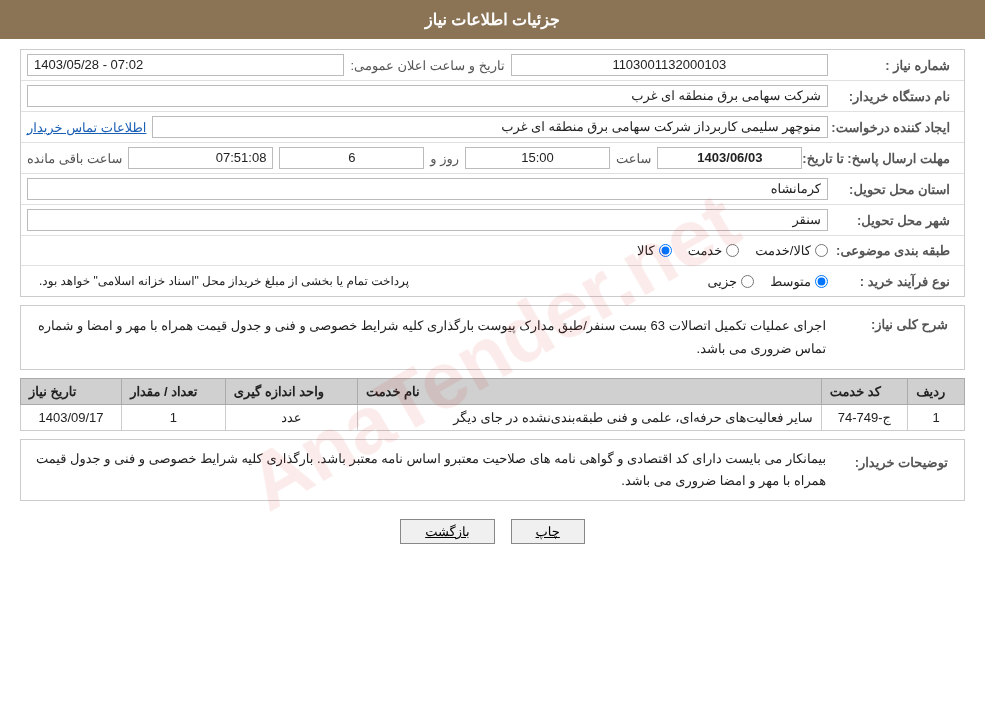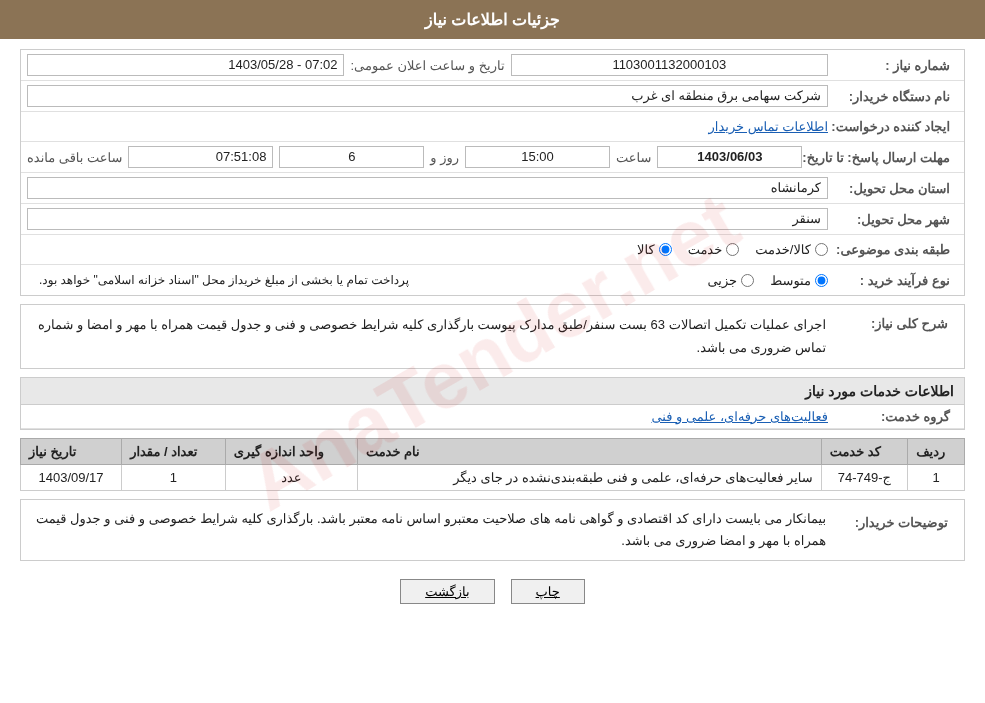--- a/index.html
+++ b/index.html
@@ -185,32 +185,33 @@
 
   <div class="content">
 
     <div class="form-section">
 
       <div class="row">
         <span class="label">شماره نیاز :</span>
         <div class="inline-group">
           <div class="value-box" style="min-width:200px;text-align:center;direction:ltr;">1103001132000103</div>
           <span class="small-label">تاریخ و ساعت اعلان عمومی:</span>
-          <div class="value-box" style="min-width:170px;text-align:right;direction:ltr;">1403/05/28 - 07:02</div>
+          <div class="value-box" style="min-width:170px;text-align:left;direction:ltr;">1403/05/28 - 07:02</div>
         </div>
       </div>
 
       <div class="row">
         <span class="label">نام دستگاه خریدار:</span>
         <div class="value-box">شرکت سهامی برق منطقه ای غرب</div>
       </div>
 
       <div class="row">
         <span class="label">ایجاد کننده درخواست:</span>
         <div class="inline-group">
+          <div class="value-box" style="flex:1;">منوچهر  سلیمی کاربرداز شرکت سهامی برق منطقه ای غرب</div>
           <span class="link-text">اطلاعات تماس خریدار</span>
         </div>
       </div>
 
       <div class="row">
         <span class="label">مهلت ارسال پاسخ: تا تاریخ:</span>
         <div class="inline-group">
           <div class="value-box" style="min-width:100px;text-align:center;font-weight:bold;">1403/06/03</div>
           <span class="small-label">ساعت</span>
           <div class="value-box" style="min-width:60px;text-align:center;">15:00</div>
@@ -268,27 +269,20 @@
 
     </div>
 
     <div class="description-box">
       <div style="display:flex;align-items:flex-start;">
         <span class="label" style="min-width:130px;">شرح کلی نیاز:</span>
         <span style="flex:1;line-height:1.8;">اجرای عملیات تکمیل اتصالات 63 بست سنفر/طبق مدارک پیوست بارگذاری کلیه شرایط خصوصی و فنی و جدول قیمت همراه با مهر و امضا و شماره تماس ضروری می باشد.</span>
       </div>
     </div>
 
-    <div class="form-section">
-      <div class="section-title">اطلاعات خدمات مورد نیاز</div>
-      <div class="service-group-row">
-        <span class="label">گروه خدمت:</span>
-        <span class="link-text">فعالیت‌های حرفه‌ای، علمی و فنی</span>
-      </div>
-    </div>
 
     <div class="table-section">
       <table>
         <thead>
           <tr>
             <th>ردیف</th>
             <th>کد خدمت</th>
             <th>نام خدمت</th>
             <th>واحد اندازه گیری</th>
             <th>تعداد / مقدار</th>

